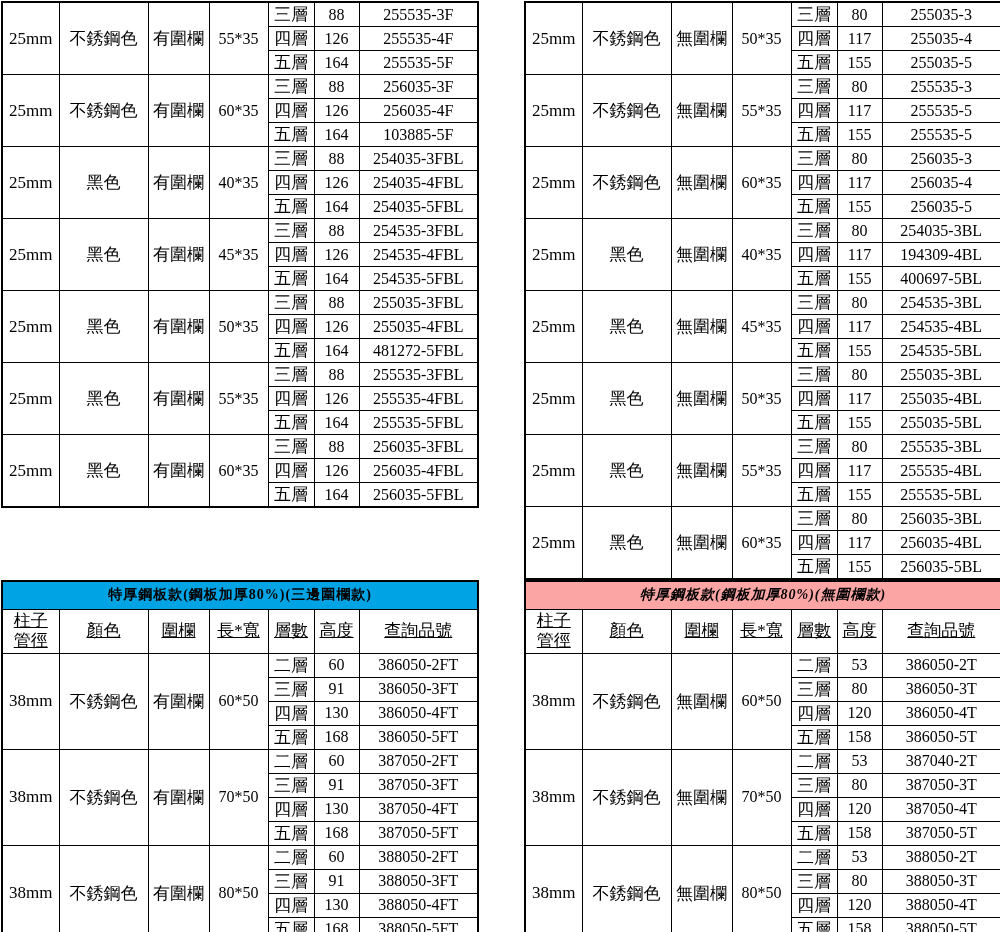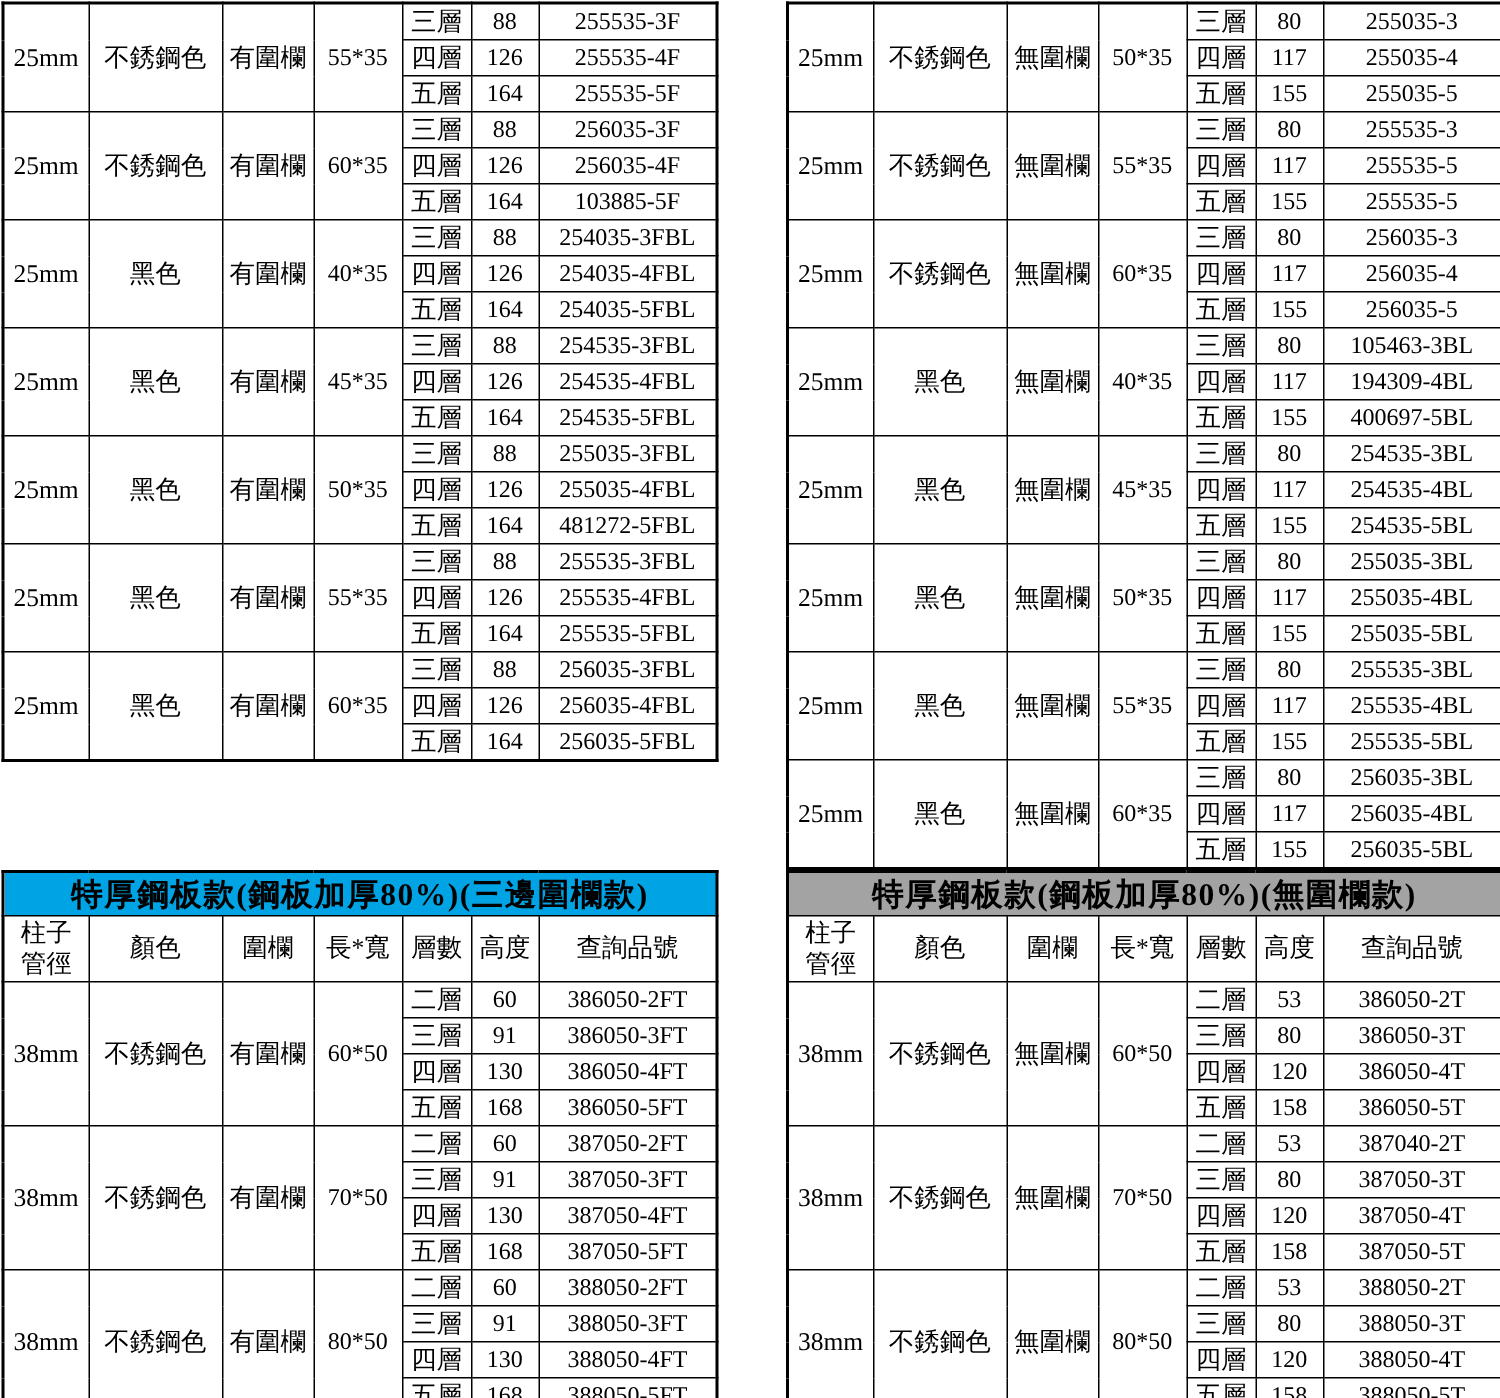--- a/index.html
+++ b/index.html
@@ -29,33 +29,33 @@
     font-weight:normal;
   }
   .spec td.num  { font-size:16px; }
   .spec td.code { font-size:16px; }
   .spec th {
     white-space:pre-line;
     line-height:1.18;
     font-size:17px;
   }
   .spec td.title-cell {
-    font-size:21px;
+    font-size:14px;
     font-weight:bold;
     letter-spacing:1px;
   }
   
   #t0 { left:1px;   top:1px;   width:476px; height:486px; }
   #t1 { left:524px; top:1px;   width:475px; height:556px; }
   #t2 { left:1px;   top:580px; width:476px; height:350px; }
   #t3 { left:524px; top:580px; width:475px; height:350px; }
   col.c0{width:57px} col.c1{width:89px} col.c2{width:61px} col.c3{width:59px}
   col.c4{width:46px} col.c5{width:45px} col.c6{width:119px}
   tr.title-row  { height:28px; }
-  tr.header-row { height:44px; }
+  tr.header-row { height:44px;text-decoration:underline; }
 </style>
 </head>
 <body>
 
 <div id="canvas">
   <table class="spec" id="t0">
       <colgroup>
         <col class="c0">
         <col class="c1">
         <col class="c2">
@@ -268,21 +268,21 @@
           <td class="num">155</td>
           <td class="code">256035-5</td>
         </tr>
         <tr>
           <td rowspan="3">25mm</td>
           <td rowspan="3">黑色</td>
           <td rowspan="3">無圍欄</td>
           <td rowspan="3" class="num">40*35</td>
           <td>三層</td>
           <td class="num">80</td>
-          <td class="code">105463-3BL</td>
+          <td class="code">254035-3BL</td>
         </tr>
         <tr>
           <td>四層</td>
           <td class="num">117</td>
           <td class="code">194309-4BL</td>
         </tr>
         <tr>
           <td>五層</td>
           <td class="num">155</td>
           <td class="code">400697-5BL</td>
@@ -468,21 +468,21 @@
         <col class="c0">
         <col class="c1">
         <col class="c2">
         <col class="c3">
         <col class="c4">
         <col class="c5">
         <col class="c6">
       </colgroup>
       <tbody>
         <tr class="title-row">
-          <td colspan="7" class="title-cell" style="background: #a3a3a3;">特厚鋼板款(鋼板加厚80%)(無圍欄款)</td>
+          <td colspan="7" class="title-cell" style="background: #fca5a5; font-style: italic;">特厚鋼板款(鋼板加厚80%)(無圍欄款)</td>
         </tr>
         <tr class="header-row">
           <th>柱子
 管徑</th>
           <th>顏色</th>
           <th>圍欄</th>
           <th>長*寬</th>
           <th>層數</th>
           <th>高度</th>
           <th>查詢品號</th>

